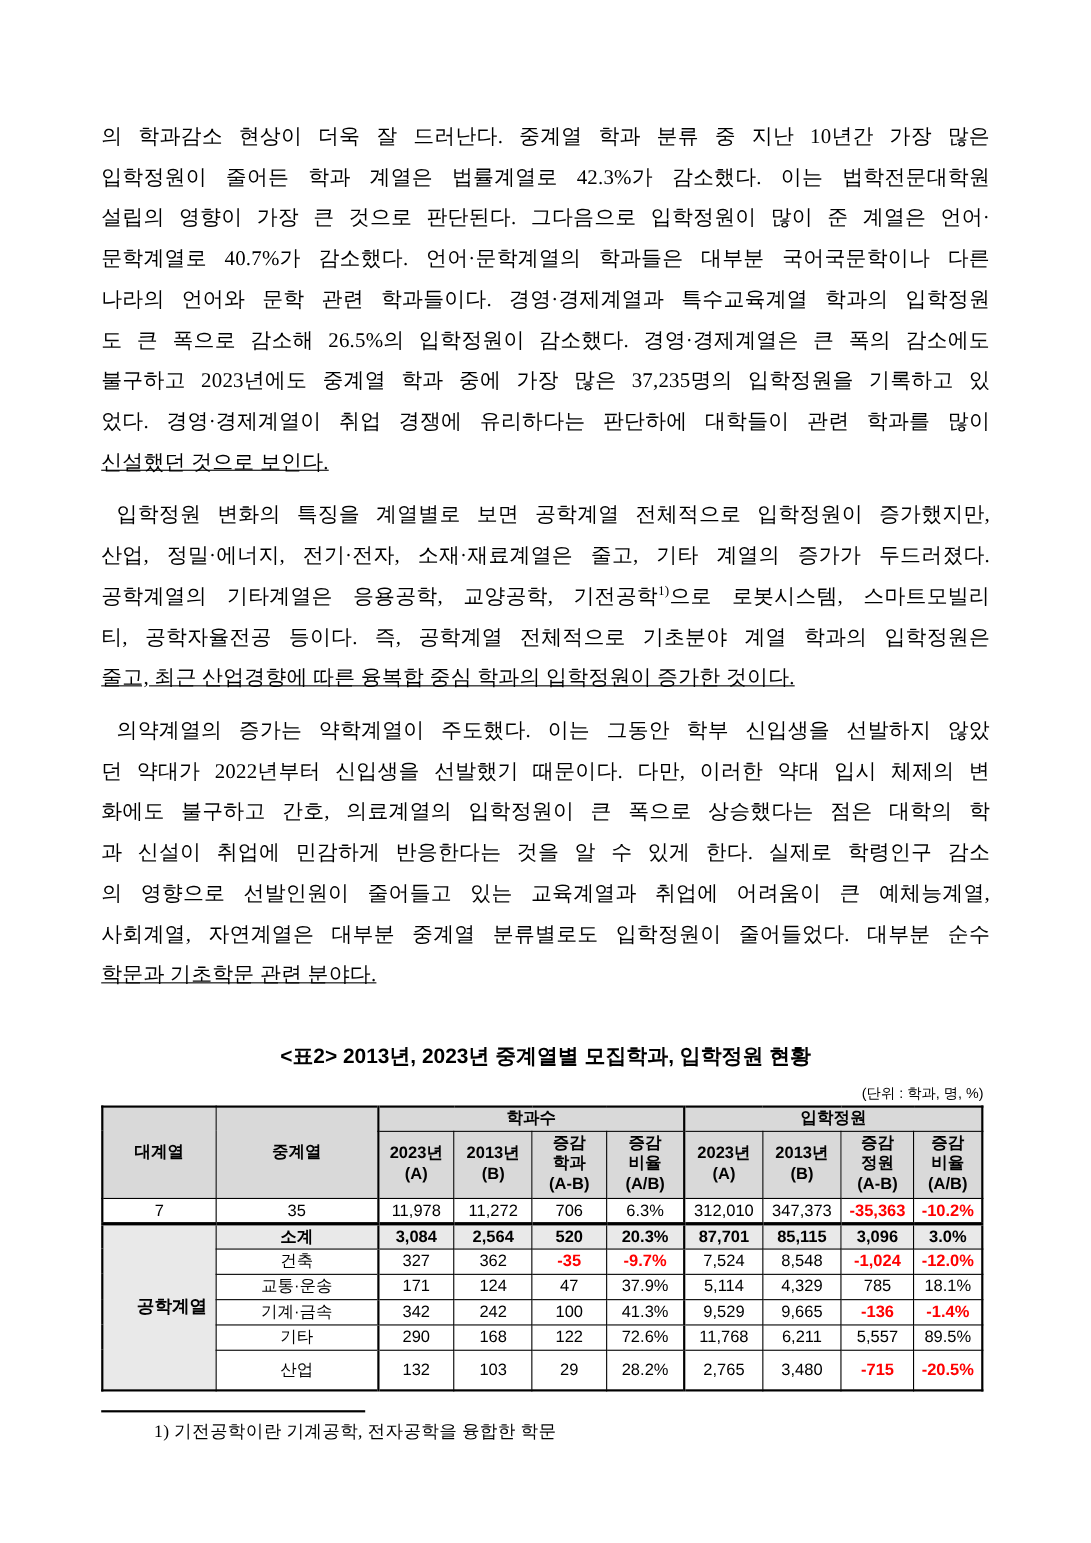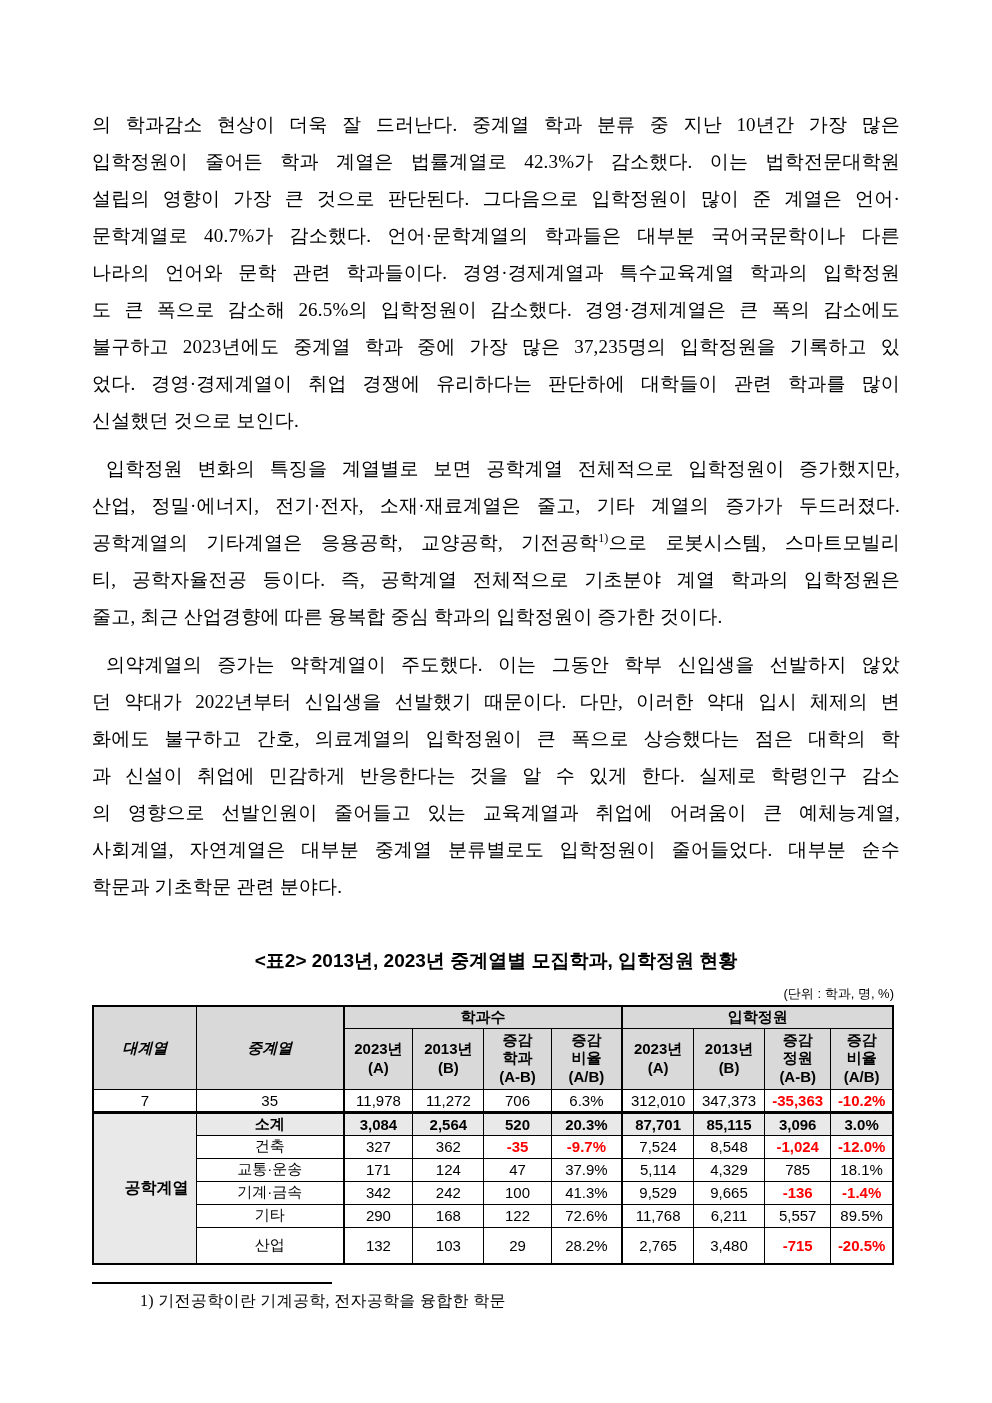--- a/index.html
+++ b/index.html
@@ -19,21 +19,21 @@
 
   
   .para{font-size:19px;line-height:37px;letter-spacing:.2px;}
   .para + .para{margin-top:11px;}
   .pline{
     text-align:justify;
     text-align-last:justify;
     word-break:keep-all;
     white-space:normal;
   }
-  .pline.last{text-align:center;text-align-last:left;}
+  .pline.last{text-align:center;text-align-last:left;text-decoration:underline;}
   .para.indent .pline.first{text-indent:14px;}
   sup.fn-ref{font-size:12px;line-height:0;vertical-align:super;}
 
   
   .table-title{
     margin:42px 0 0 0;text-align:center;
     font-family:"Liberation Sans","DejaVu Sans",sans-serif;
     font-weight:bold;font-size:19px;line-height:28px;
   }
   .unit-note{
@@ -51,21 +51,21 @@
   th,td{
     border:1px solid #000;text-align:center;vertical-align:middle;
     padding:0 2px;overflow:hidden;
   }
   thead th{
     background:var(--header-bg);font-weight:bold;font-size:15px;
     white-space:pre-line;line-height:1.22;
   }
   tr.h1 th{height:22px;font-size:15px;}
   tr.h2 th{height:61px;}
-  th.c-dae,th.c-jung{font-size:16px;font-style:italic;}
+  th.c-dae,th.c-jung{font-size:16px;}
   tbody td{font-size:15px;height:23px;}
   tr.tall td{height:37px;border-radius:10px;}
   tr.total-row td{border-bottom:3px solid #000;}
   tr.subtotal-row td{background:var(--subtotal-bg);font-weight:bold;margin-top:19px;}
   td.dae-span{background:#ffffff;font-weight:normal;font-size:16px;padding-left:25px;}
   td.neg{color:var(--neg-color);font-weight:bold;}
   .sep-r{border-right-width:2px;}
 
   
   .footnote-rule{width:240px;border-top:2px solid #000;margin-top:17px;}

